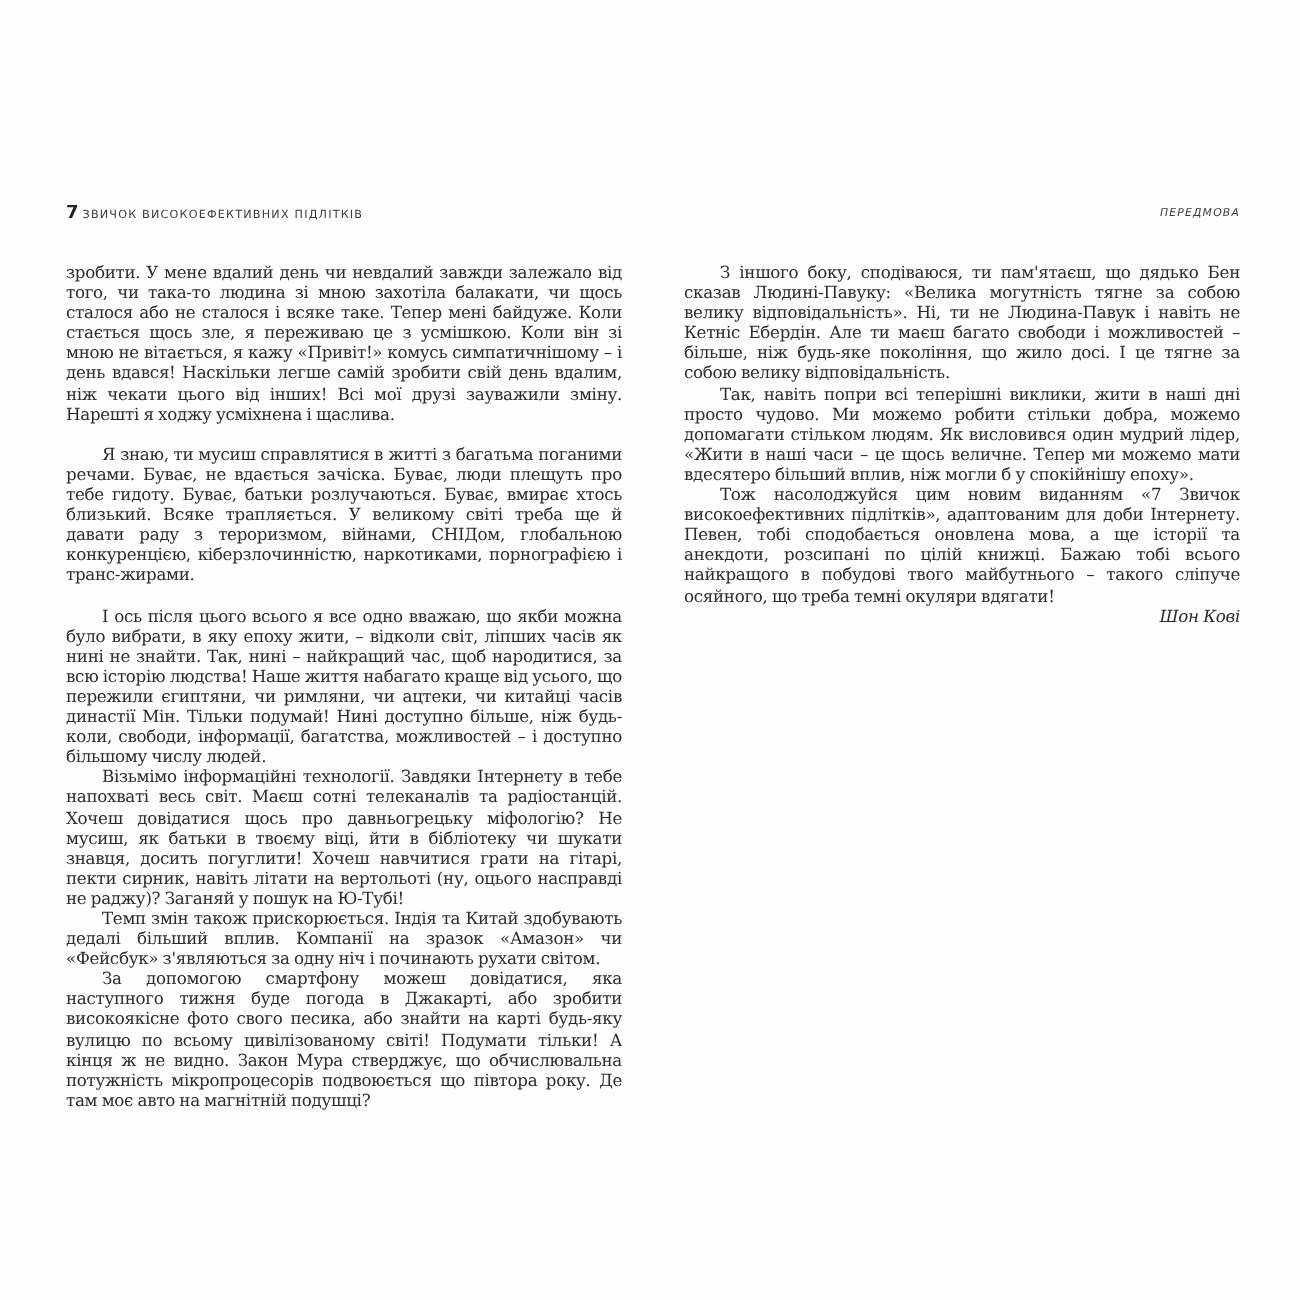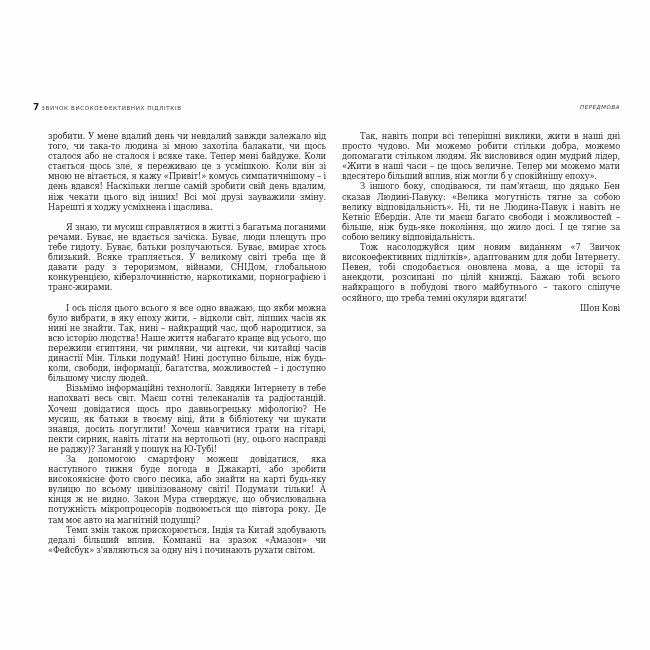--- a/index.html
+++ b/index.html
@@ -53,62 +53,63 @@
       position: absolute;
       top: 131px;
       font-family: "DejaVu Serif", serif;
       font-size: 8.35px;
       line-height: 10.1px;
       color: #2b2b2b;
       text-align: justify;
       letter-spacing: -0.15px;
       word-spacing: -0.3px;
     }
-    .page-left .col { left: 33px; width: 278px; margin-left: 15px; }
+    .page-left .col { left: 33px; width: 278px; }
     .page-right .col { left: 17px; width: 278px; }
 
     .col p {
       margin: 0;
       text-indent: 18px;
       hyphens: manual;
     }
     .col p.noindent { text-indent: 0; }
     .col p.gap-before { margin-top: 10.1px; }
 
     .signature {
       margin: 0;
       margin-top: 12px;
       text-align: right;
+      font-style: italic;
       text-indent: 0;
     }
   </style>
 </head>
 <body>
 
 <div class="spread">
 
   <div class="page page-left">
     <div class="running-head left">
       <span class="num">7</span><span>Звичок високоефективних підлітків</span>
     </div>
 
     <div class="col">
       <p class="noindent">зробити. У мене вдалий день чи невдалий завжди залежало від того, чи така-то людина зі мною захотіла балакати, чи щось сталося або не сталося і всяке таке. Тепер мені байдуже. Коли стається щось зле, я переживаю це з усмішкою. Коли він зі мною не вітається, я кажу «Привіт!» комусь симпатичнішому – і день вдався! Наскільки легше самій зробити свій день вдалим, ніж чекати цього від інших! Всі мої друзі зауважили зміну. Нарешті я ходжу усміхнена і щаслива.</p>
       <p class="gap-before">Я знаю, ти мусиш справлятися в житті з багатьма поганими речами. Буває, не вдається зачіска. Буває, люди плещуть про тебе гидоту. Буває, батьки розлучаються. Буває, вмирає хтось близький. Всяке трапляється. У великому світі треба ще й давати раду з тероризмом, війнами, СНІДом, глобальною конкуренцією, кіберзлочинністю, наркотиками, порнографією і транс-жирами.</p>
       <p class="gap-before">І ось після цього всього я все одно вважаю, що якби можна було вибрати, в яку епоху жити, – відколи світ, ліпших часів як нині не знайти. Так, нині – найкращий час, щоб народитися, за всю історію людства! Наше життя набагато краще від усього, що пережили єгиптяни, чи римляни, чи ацтеки, чи китайці часів династії Мін. Тільки подумай! Нині доступно більше, ніж будь-коли, свободи, інформації, багатства, можливостей – і доступно більшому числу людей.</p>
       <p>Візьмімо інформаційні технології. Завдяки Інтернету в тебе напохваті весь світ. Маєш сотні телеканалів та радіостанцій. Хочеш довідатися щось про давньогрецьку міфологію? Не мусиш, як батьки в твоєму віці, йти в бібліотеку чи шукати знавця, досить погуглити! Хочеш навчитися грати на гітарі, пекти сирник, навіть літати на вертольоті (ну, оцього насправді не раджу)? Заганяй у пошук на Ю-Тубі!</p>
+      <p>Темп змін також прискорюється. Індія та Китай здобувають дедалі більший вплив. Компанії на зразок «Амазон» чи «Фейсбук» з'являються за одну ніч і починають рухати світом.</p>
       <p>За допомогою смартфону можеш довідатися, яка наступного тижня буде погода в Джакарті, або зробити високоякісне фото свого песика, або знайти на карті будь-яку вулицю по всьому цивілізованому світі! Подумати тільки! А кінця ж не видно. Закон Мура стверджує, що обчислювальна потужність мікропроцесорів подвоюється що півтора року. Де там моє авто на магнітній подушці?</p>
-      <p>Темп змін також прискорюється. Індія та Китай здобувають дедалі більший вплив. Компанії на зразок «Амазон» чи «Фейсбук» з'являються за одну ніч і починають рухати світом.</p>
     </div>
   </div>
 
   <div class="page page-right">
     <div class="running-head right">Передмова</div>
 
     <div class="col">
+      <p>З іншого боку, сподіваюся, ти пам'ятаєш, що дядько Бен сказав Людині-Павуку: «Велика могутність тягне за собою велику відповідальність». Ні, ти не Людина-Павук і навіть не Кетніс Ебердін. Але ти маєш багато свободи і можливостей – більше, ніж будь-яке покоління, що жило досі. І це тягне за собою велику відповідальність.</p>
       <p>Так, навіть попри всі теперішні виклики, жити в наші дні просто чудово. Ми можемо робити стільки добра, можемо допомагати стільком людям. Як висловився один мудрий лідер, «Жити в наші часи – це щось величне. Тепер ми можемо мати вдесятеро більший вплив, ніж могли б у спокійнішу епоху».</p>
-      <p>З іншого боку, сподіваюся, ти пам'ятаєш, що дядько Бен сказав Людині-Павуку: «Велика могутність тягне за собою велику відповідальність». Ні, ти не Людина-Павук і навіть не Кетніс Ебердін. Але ти маєш багато свободи і можливостей – більше, ніж будь-яке покоління, що жило досі. І це тягне за собою велику відповідальність.</p>
       <p>Тож насолоджуйся цим новим виданням «7 Звичок високоефективних підлітків», адаптованим для доби Інтернету. Певен, тобі сподобається оновлена мова, а ще історії та анекдоти, розсипані по цілій книжці. Бажаю тобі всього найкращого в побудові твого майбутнього – такого сліпуче осяйного, що треба темні окуляри вдягати!</p>
       <p class="signature">Шон Кові</p>
     </div>
   </div>
 
 </div>
 
 </body></html>

